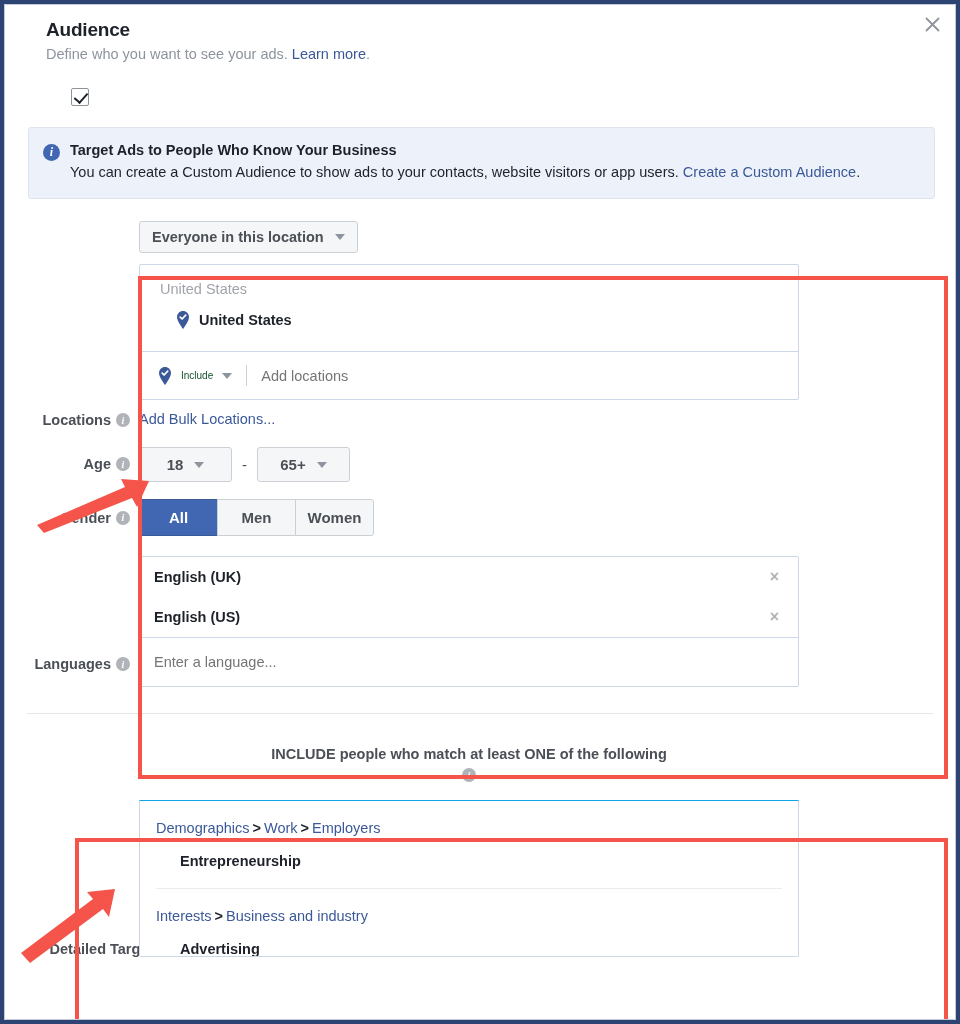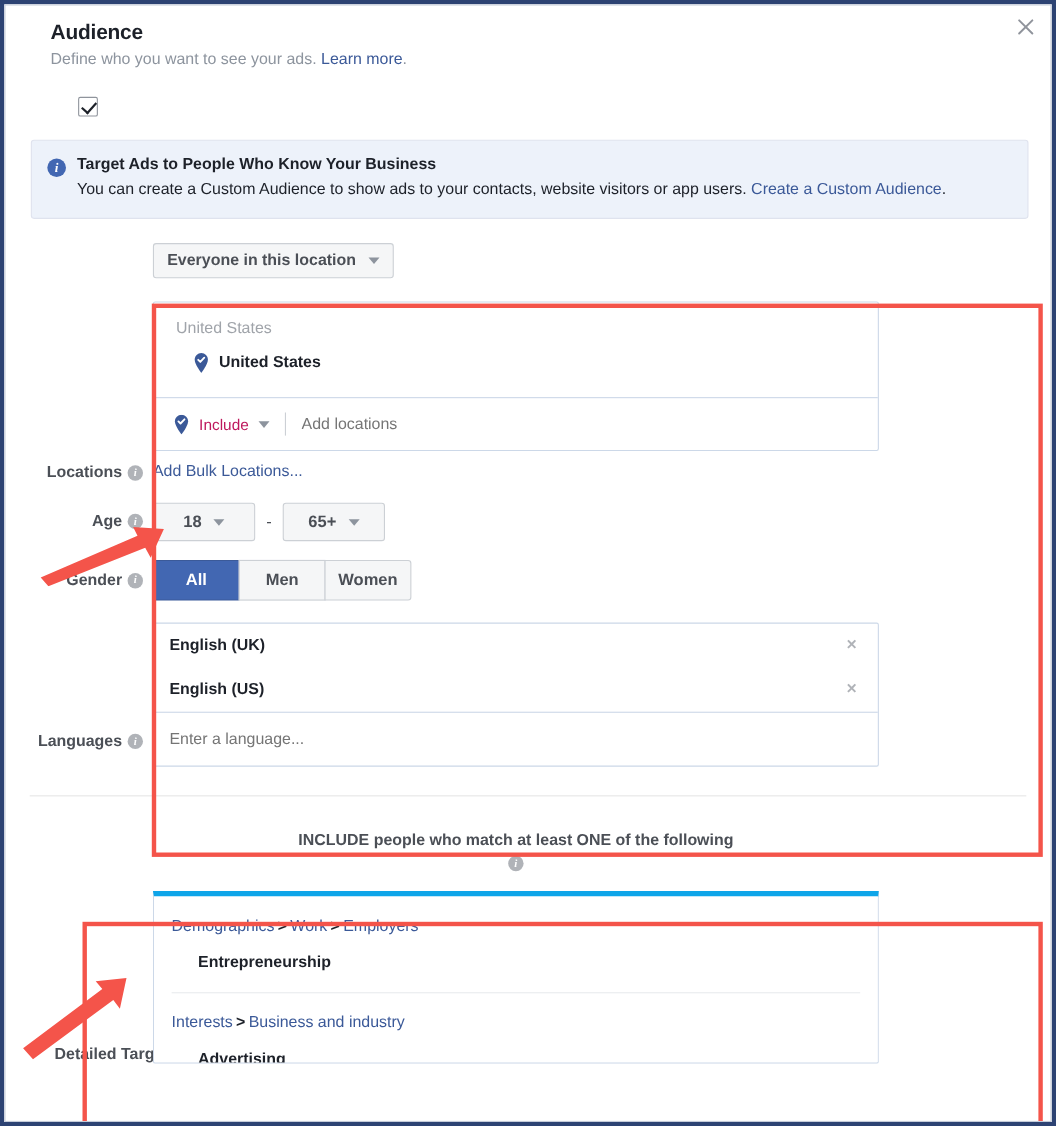--- a/index.html
+++ b/index.html
@@ -170,21 +170,21 @@
     font-size: 14.5px; font-weight: bold; color: #1d2129;
   }
   .loc-footer {
     border-top: 1px solid #ccd8e8;
     display: flex; align-items: center;
     padding: 13px 0 13px 18px;
     gap: 10px;
   }
   .include-sel {
     display: flex; align-items: center; gap: 9px;
-    font-size: 14px; color: #be185d; cursor: pointer;
+    font-size: 10px; color: #14532d; cursor: pointer;
   }
   .divider-v { width: 1px; height: 21px; background: #ccd0d5; margin: 0 4px; }
   .loc-input {
     border: none; outline: none;
     font-size: 14.5px; color: #a0a4aa;
     font-family: "Liberation Sans", sans-serif;
     flex: 1; background: transparent;
   }
   .bulk-link {
     display: inline-block;
@@ -268,21 +268,21 @@
     font-size: 14.5px; font-weight: bold; color: #4b4f56;
     display: flex; align-items: center; gap: 6px; flex-direction: column;
   }
   .dt-box {
     border: 1px solid #ccd8e8;
     border-top: none;
     border-radius: 0 0 2px 2px;
     width: 660px;
     background: #fff;
   }
-  .dt-box-top { border-top: 5px solid #0ea5e9; }
+  .dt-box-top { border-top: 1px solid #0ea5e9; }
   .dt-crumb {
     font-size: 14.5px; color: #3b5998;
     padding: 19px 0 0 16px;
   }
   .dt-crumb .sep { color: #1d2129; font-weight: bold; margin: 0 3px; }
   .dt-item {
     font-size: 14.5px; font-weight: bold; color: #1d2129;
     padding: 17px 0 19px 40px;
   }
   .dt-sep { height: 1px; background: #e9ebee; margin: 0 16px; }
@@ -328,21 +328,21 @@
       <div class="field-label" style="padding-top:8px;">
         <span>Locations</span>
         <span class="info-i">i</span>
       </div>
       <div>
         <div class="sel-btn">
           <span>Everyone in this location</span>
           <span class="caret"></span>
         </div>
 
-        <div class="loc-box" style="margin-top:21px;">
+        <div class="loc-box" style="margin-top:11px;">
           <div class="loc-region">United States</div>
           <div class="loc-item">
             <svg class="pin" viewBox="0 0 14 18">
               <path d="M7 0C3.7 0 1 2.7 1 6c0 4.3 6 12 6 12s6-7.7 6-12c0-3.3-2.7-6-6-6z" fill="#3b5998"></path>
               <path d="M4.2 6.1 L6.1 8 L9.7 4.2" stroke="#fff" stroke-width="1.7" fill="none" stroke-linecap="round" stroke-linejoin="round"></path>
             </svg>
             <span>United States</span>
           </div>
           <div class="loc-footer">
             <span class="include-sel">

